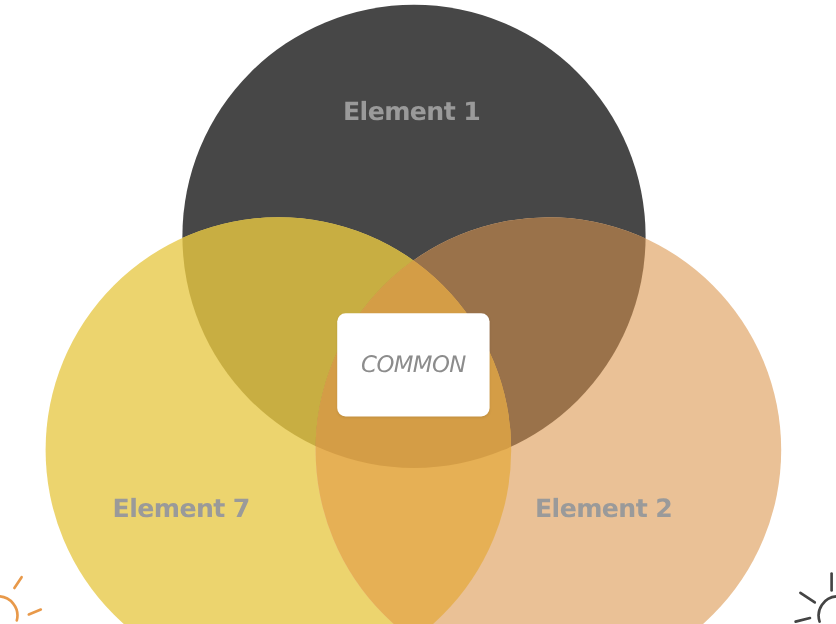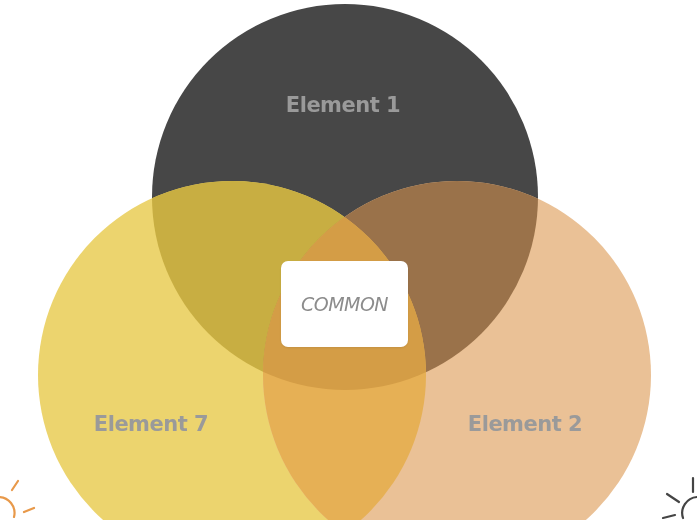--- a/index.html
+++ b/index.html
@@ -58,19 +58,19 @@
   </g>
 
   <g stroke="#444444" stroke-width="2.2" fill="none" stroke-linecap="round">
     <path d="M 697 497 A 16 16 0 0 0 683 518"></path>
     <line x1="693" y1="478" x2="693" y2="492"></line>
     <line x1="667" y1="494" x2="679" y2="502"></line>
     <line x1="663" y1="518" x2="675" y2="515"></line>
   </g>
 </svg>
 
-<div class="label" style="left:343px; top:81px;margin-top:12px;">Element 1</div>
+<div class="label" style="left:343px; top:81px;">Element 1</div>
 <div class="label" style="left:151px; top:412px;">Element 7</div>
-<div class="label" style="left:525px; top:412px;">Element 2</div>
+<div class="label" style="left:503px; top:412px;">Element 2</div>
 
 <div class="center-box">
   <span>COMMON</span>
 </div>
 
 </body></html>

